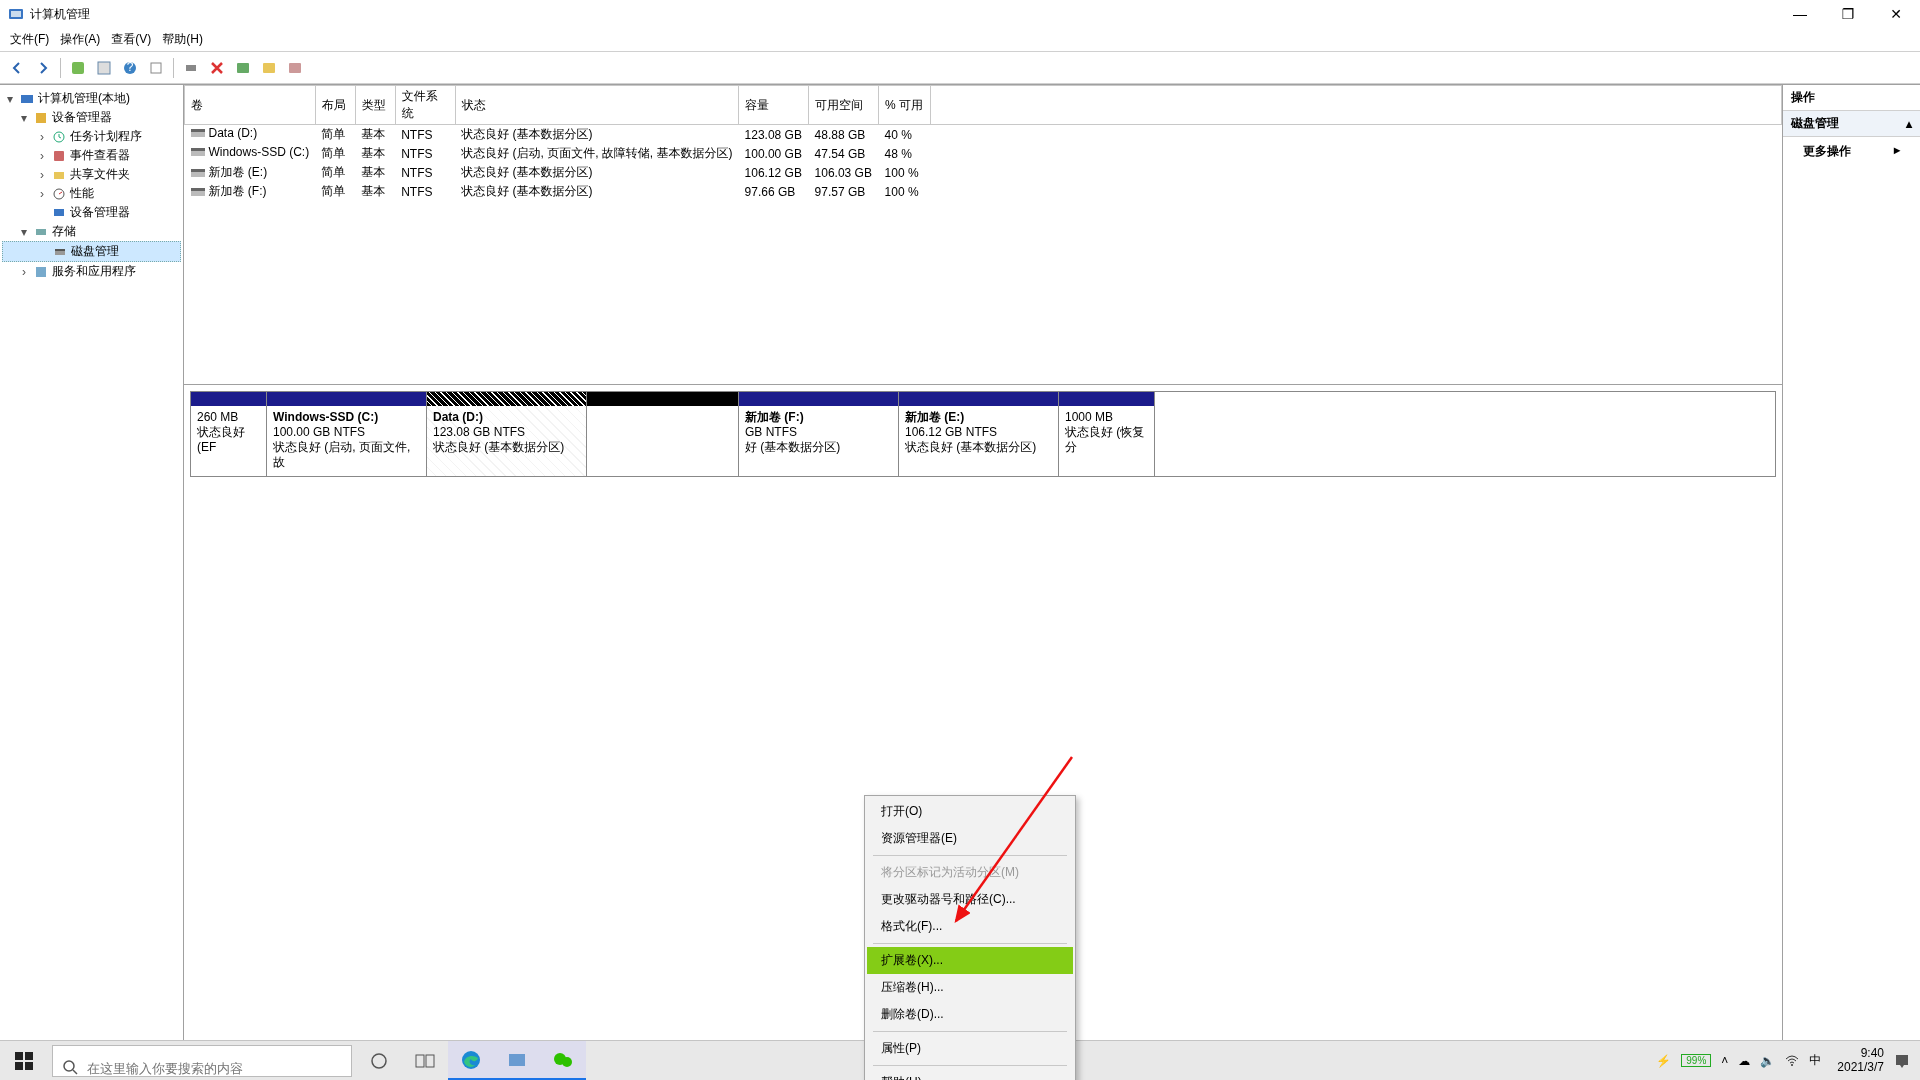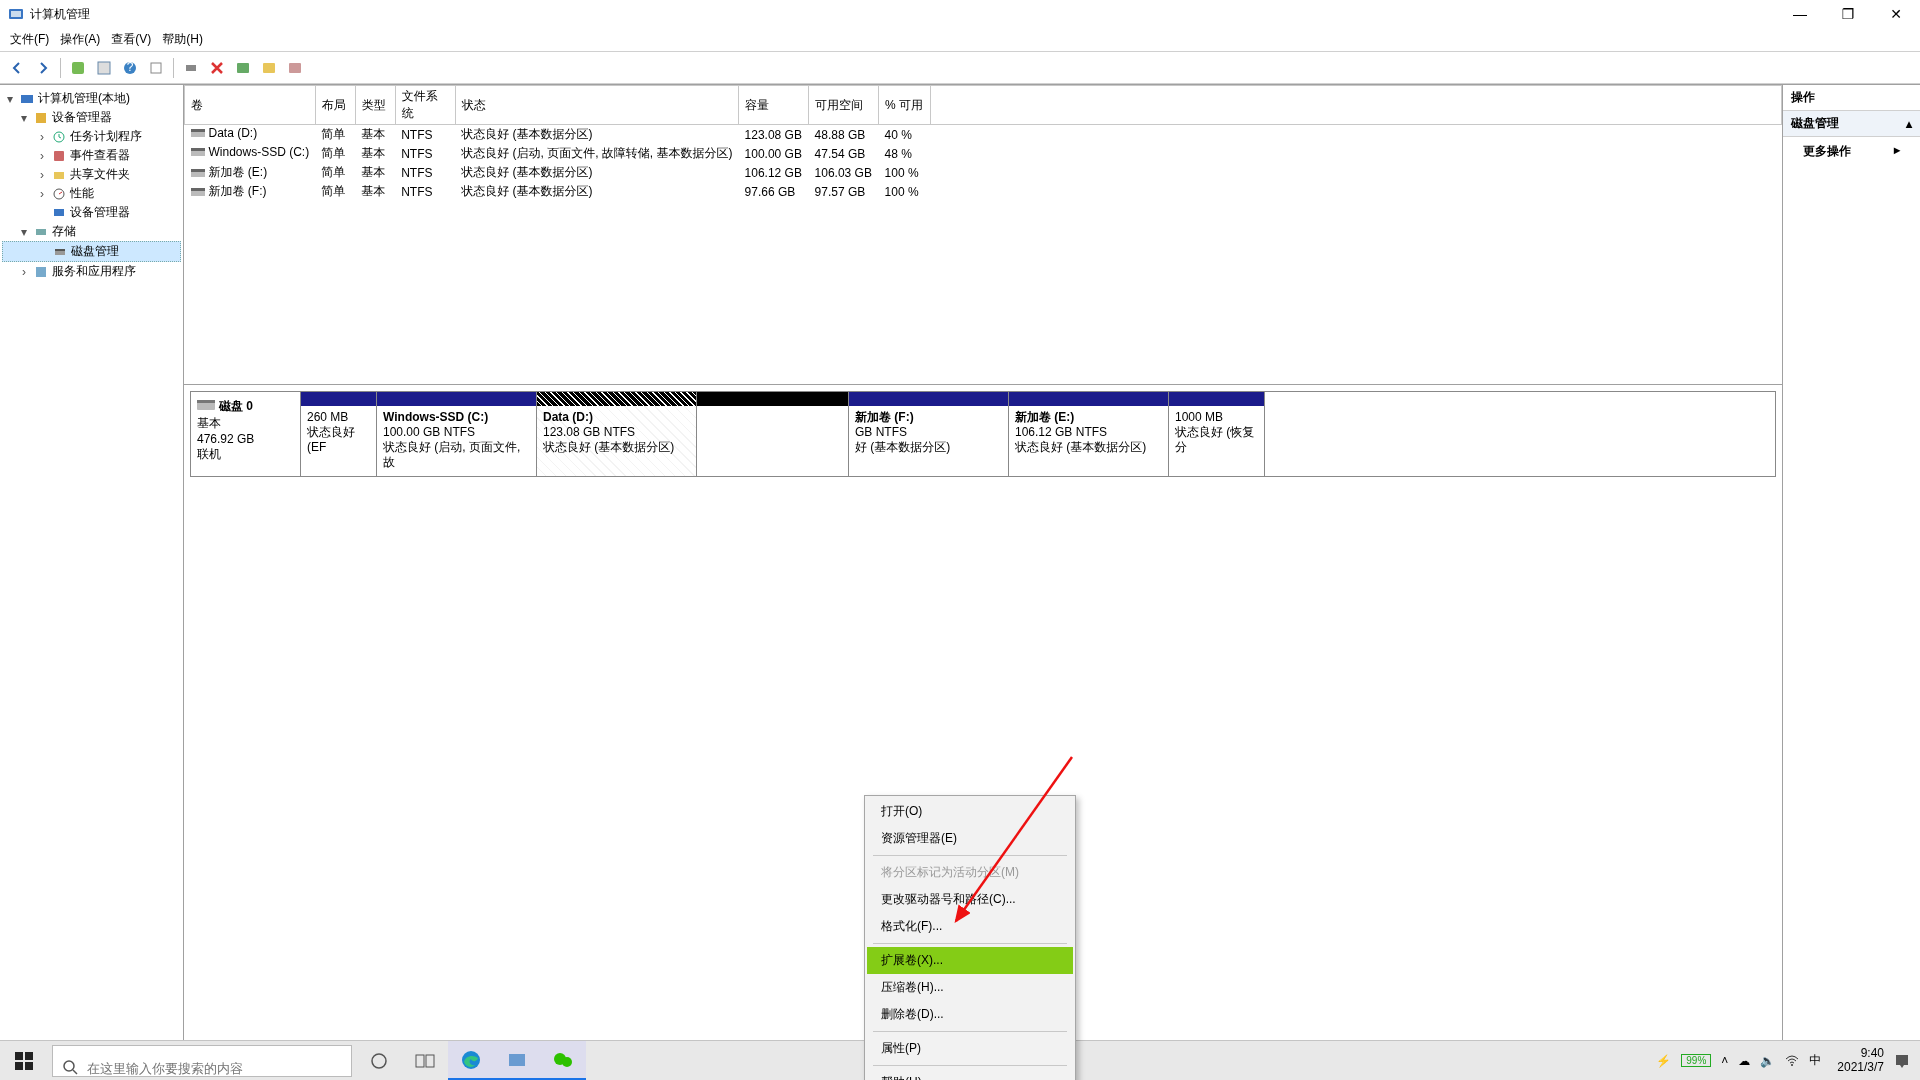--- a/index.html
+++ b/index.html
@@ -319,32 +319,20 @@
                 <td>97.57 GB</td>
                 <td>100 %</td>
                 <td></td>
               </tr>
             </tbody>
         </table>
       </div>
 
       <div class="diskpane">
         <div class="diskrow">
-          <div class="diskhdr">
-            <span class="dicon">
-                <svg width="18" height="14">
-                  <rect x="0" y="2" width="18" height="10" fill="#bbb" rx="1"></rect>
-                  <rect x="0" y="2" width="18" height="3" fill="#777"></rect>
-                </svg>
-              </span>
-            <b>磁盘 0</b><br>
-            <span>基本</span><br>
-            <span>476.92 GB</span><br>
-            <span>联机</span>
-          </div>
           <div id="parts" style="display:flex; flex:1;">
               <div class="part" style="width: 76px;">
                 <div class="bar"></div>
                 <div class="pb">260 MB<br>状态良好 (EF</div>
               </div>
               <div class="part" style="width: 160px;">
                 <div class="bar"></div>
                 <div class="pb"><b>Windows-SSD  (C:)</b><br>100.00 GB NTFS<br>状态良好 (启动, 页面文件, 故</div>
               </div>
               <div class="part sel" style="width: 160px;">

